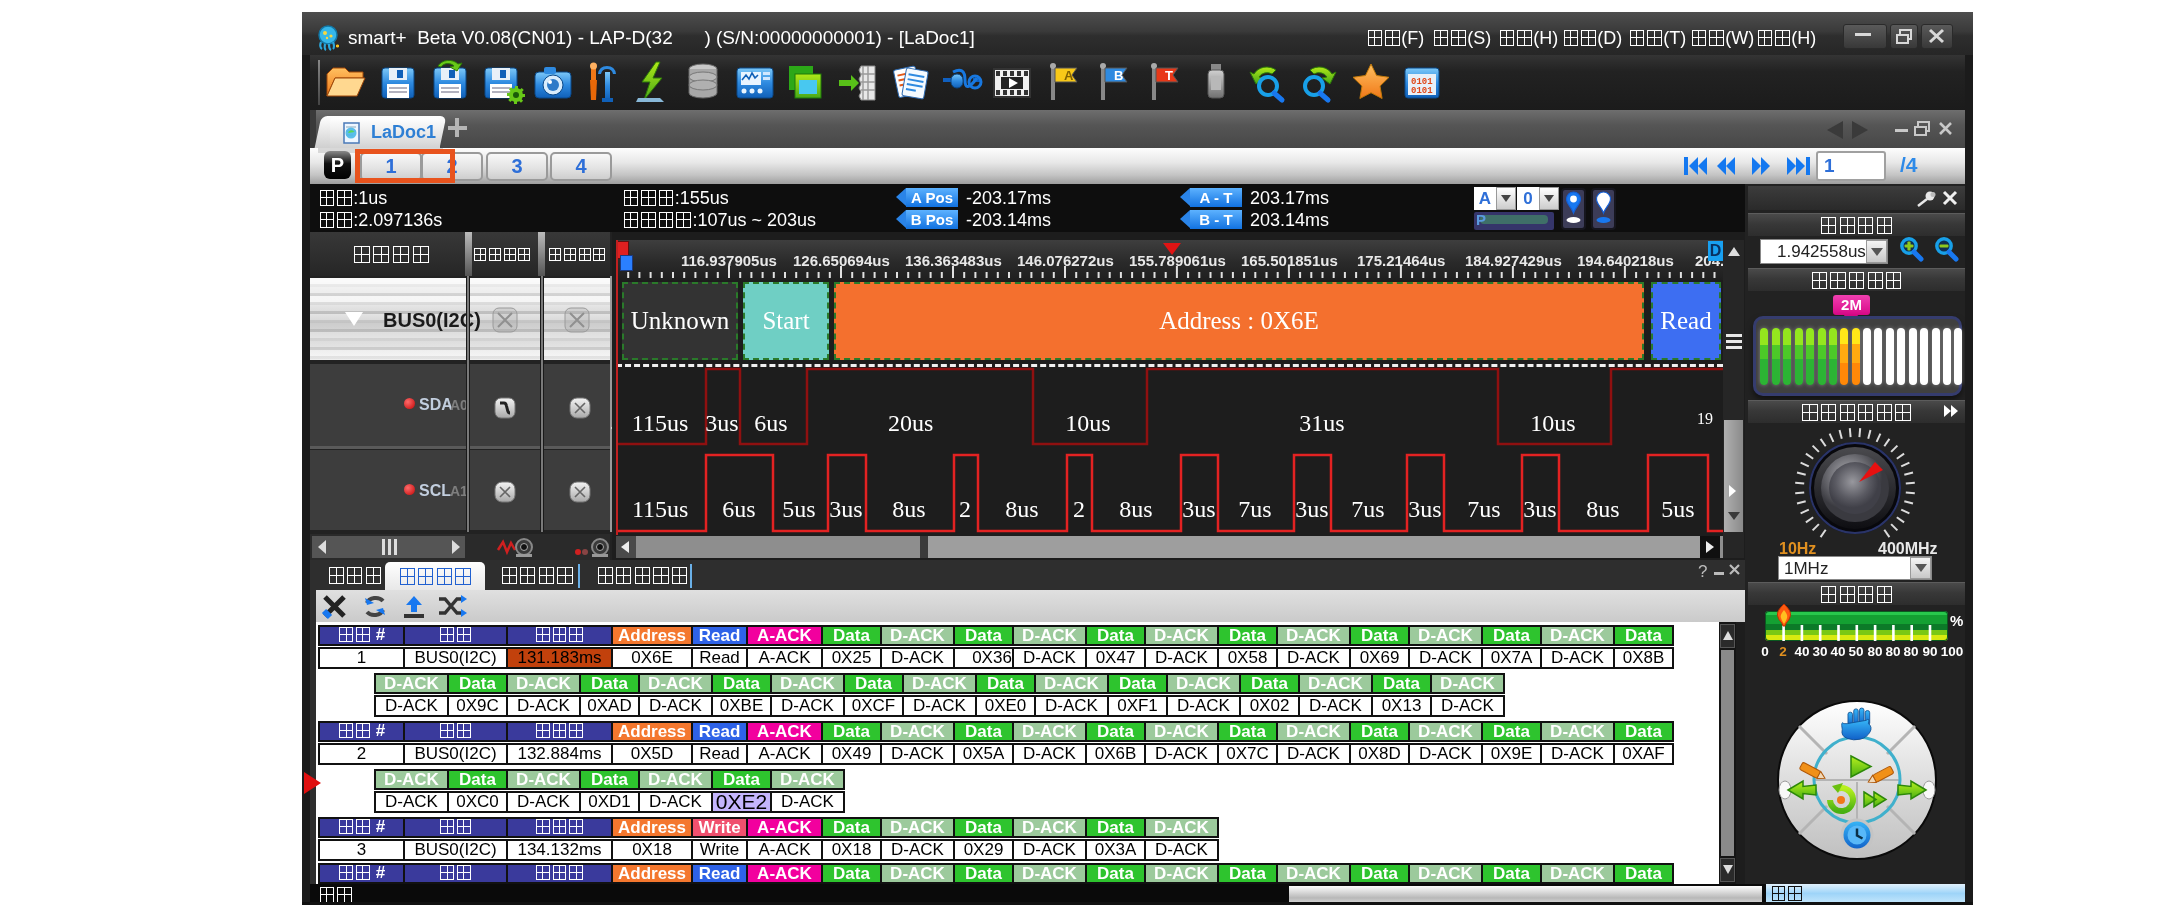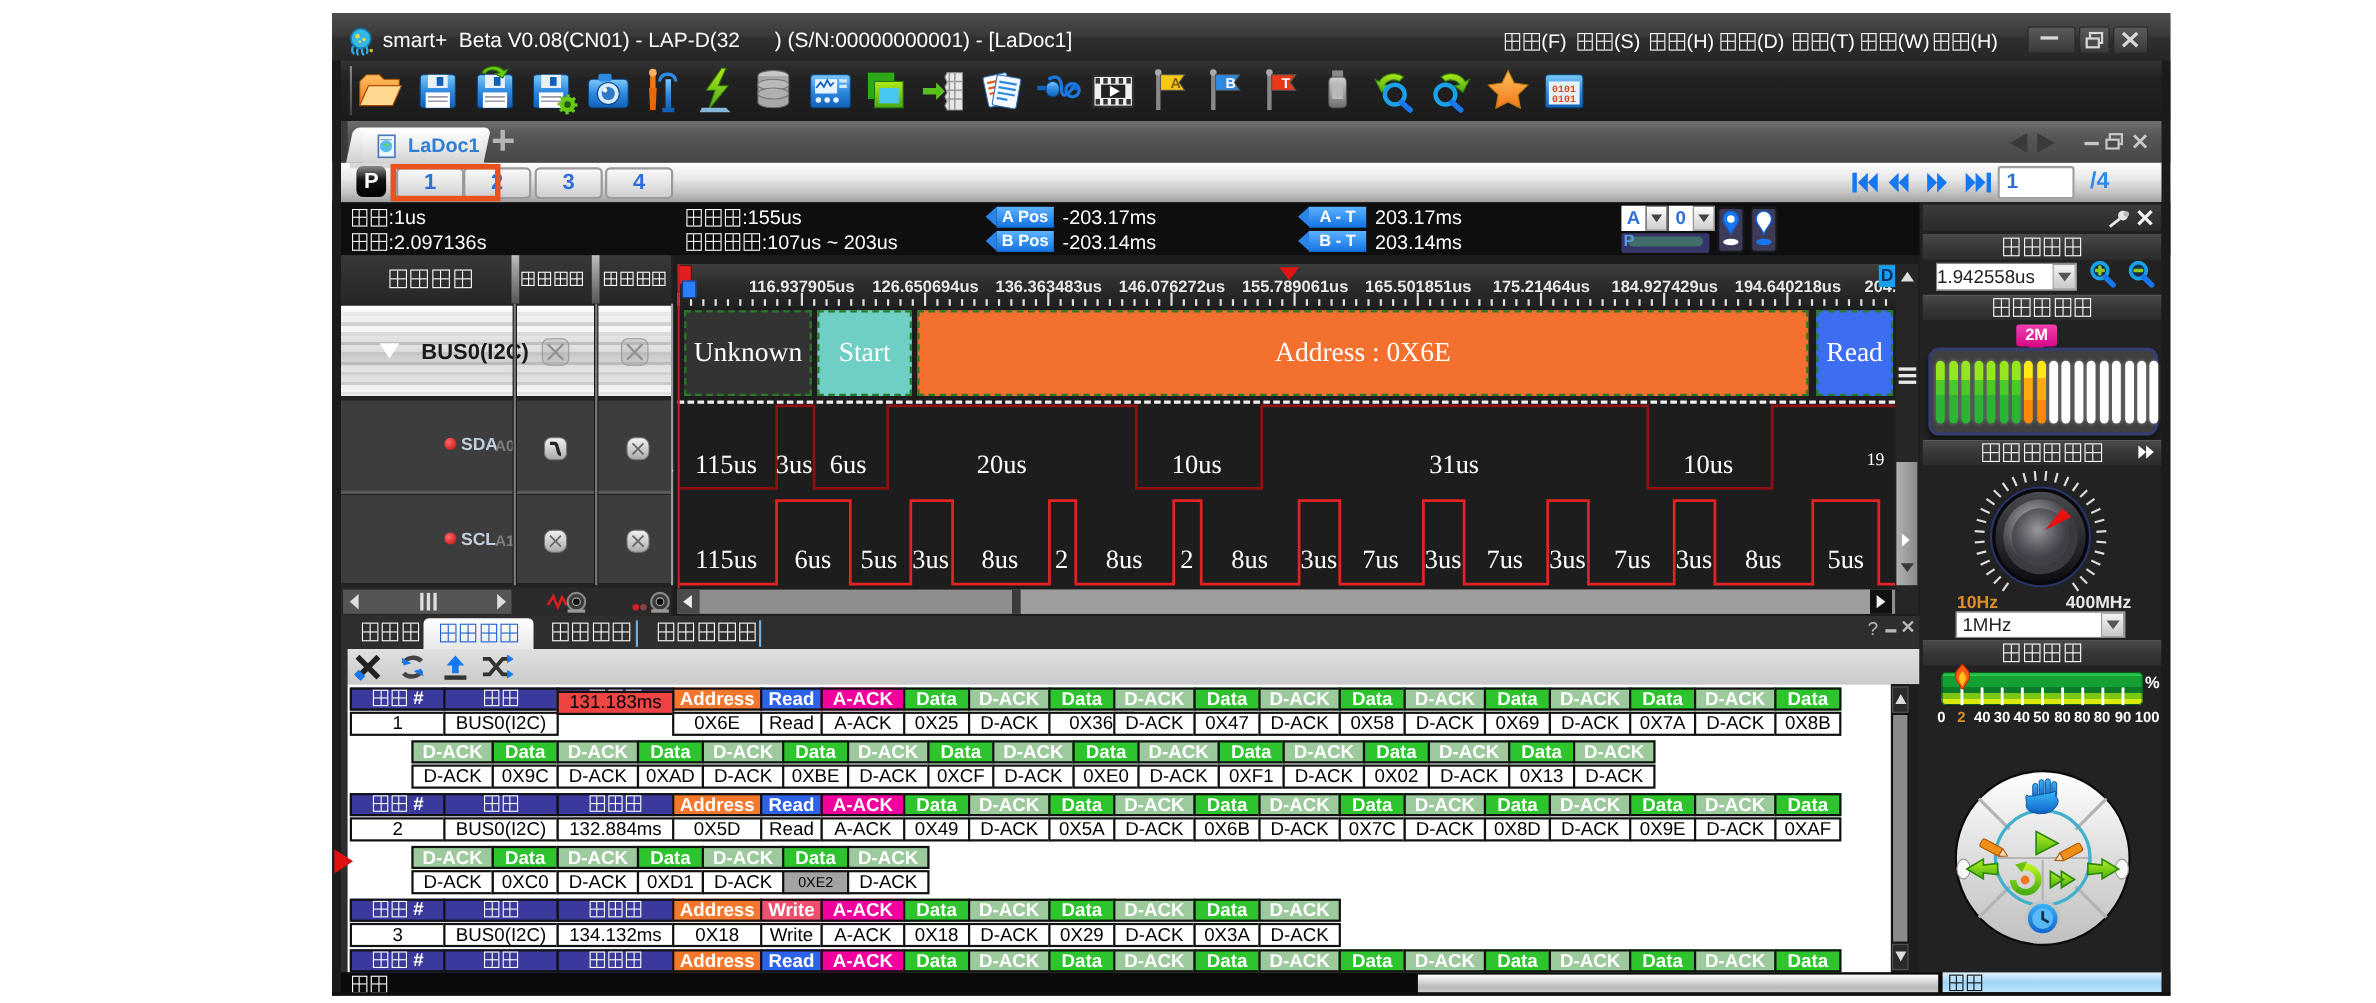--- a/index.html
+++ b/index.html
@@ -573,21 +573,21 @@
 <div class="a" style="left:1144px;top:625px;width:75px;height:21px;background:#9cca9c;border:2px solid #111;color:#fff;font-size:17px;font-weight:bold;text-align:center;line-height:17px">D-ACK</div>
 <div class="a" style="left:1217px;top:625px;width:61px;height:21px;background:#2ec42e;border:2px solid #111;color:#fff;font-size:17px;font-weight:bold;text-align:center;line-height:17px">Data</div>
 <div class="a" style="left:1276px;top:625px;width:75px;height:21px;background:#9cca9c;border:2px solid #111;color:#fff;font-size:17px;font-weight:bold;text-align:center;line-height:17px">D-ACK</div>
 <div class="a" style="left:1349px;top:625px;width:61px;height:21px;background:#2ec42e;border:2px solid #111;color:#fff;font-size:17px;font-weight:bold;text-align:center;line-height:17px">Data</div>
 <div class="a" style="left:1408px;top:625px;width:75px;height:21px;background:#9cca9c;border:2px solid #111;color:#fff;font-size:17px;font-weight:bold;text-align:center;line-height:17px">D-ACK</div>
 <div class="a" style="left:1481px;top:625px;width:61px;height:21px;background:#2ec42e;border:2px solid #111;color:#fff;font-size:17px;font-weight:bold;text-align:center;line-height:17px">Data</div>
 <div class="a" style="left:1540px;top:625px;width:75px;height:21px;background:#9cca9c;border:2px solid #111;color:#fff;font-size:17px;font-weight:bold;text-align:center;line-height:17px">D-ACK</div>
 <div class="a" style="left:1613px;top:625px;width:61px;height:21px;background:#2ec42e;border:2px solid #111;color:#fff;font-size:17px;font-weight:bold;text-align:center;line-height:17px">Data</div>
 <div class="a" style="left:318px;top:647px;width:87px;height:22px;background:#fff;border:2px solid #111;color:#000;font-size:17px;text-align:center;line-height:18px">1</div>
 <div class="a" style="left:403px;top:647px;width:105px;height:22px;background:#fff;border:2px solid #111;color:#000;font-size:17px;text-align:center;line-height:18px">BUS0(I2C)</div>
-<div class="a" style="left:506px;top:628px;width:107px;height:22px;background:#ef4444;border:2px solid #111;color:#000;font-size:17px;text-align:center;line-height:18px">131.183ms</div>
+<div class="a" style="left:506px;top:647px;width:107px;height:22px;background:#c2410c;border:2px solid #111;color:#000;font-size:17px;text-align:center;line-height:18px">131.183ms</div>
 <div class="a" style="left:611px;top:647px;width:82px;height:22px;background:#fff;border:2px solid #111;color:#000;font-size:17px;text-align:center;line-height:18px">0X6E</div>
 <div class="a" style="left:691px;top:647px;width:57px;height:22px;background:#fff;border:2px solid #111;color:#000;font-size:17px;text-align:center;line-height:18px">Read</div>
 <div class="a" style="left:746px;top:647px;width:77px;height:22px;background:#fff;border:2px solid #111;color:#000;font-size:17px;text-align:center;line-height:18px">A-ACK</div>
 <div class="a" style="left:821px;top:647px;width:61px;height:22px;background:#fff;border:2px solid #111;color:#000;font-size:17px;text-align:center;line-height:18px">0X25</div>
 <div class="a" style="left:880px;top:647px;width:75px;height:22px;background:#fff;border:2px solid #111;color:#000;font-size:17px;text-align:center;line-height:18px">D-ACK</div>
 <div class="a" style="left:953px;top:647px;width:78px;height:22px;background:#fff;border:2px solid #111;color:#000;font-size:17px;text-align:center;line-height:18px">0X36</div>
 <div class="a" style="left:1012px;top:647px;width:75px;height:22px;background:#fff;border:2px solid #111;color:#000;font-size:17px;text-align:center;line-height:18px">D-ACK</div>
 <div class="a" style="left:1085px;top:647px;width:61px;height:22px;background:#fff;border:2px solid #111;color:#000;font-size:17px;text-align:center;line-height:18px">0X47</div>
 <div class="a" style="left:1144px;top:647px;width:75px;height:22px;background:#fff;border:2px solid #111;color:#000;font-size:17px;text-align:center;line-height:18px">D-ACK</div>
 <div class="a" style="left:1217px;top:647px;width:61px;height:22px;background:#fff;border:2px solid #111;color:#000;font-size:17px;text-align:center;line-height:18px">0X58</div>
@@ -674,21 +674,21 @@
 <div class="a" style="left:506px;top:769px;width:75px;height:21px;background:#9cca9c;border:2px solid #111;color:#fff;font-size:17px;font-weight:bold;text-align:center;line-height:17px">D-ACK</div>
 <div class="a" style="left:579px;top:769px;width:61px;height:21px;background:#2ec42e;border:2px solid #111;color:#fff;font-size:17px;font-weight:bold;text-align:center;line-height:17px">Data</div>
 <div class="a" style="left:638px;top:769px;width:75px;height:21px;background:#9cca9c;border:2px solid #111;color:#fff;font-size:17px;font-weight:bold;text-align:center;line-height:17px">D-ACK</div>
 <div class="a" style="left:711px;top:769px;width:61px;height:21px;background:#2ec42e;border:2px solid #111;color:#fff;font-size:17px;font-weight:bold;text-align:center;line-height:17px">Data</div>
 <div class="a" style="left:770px;top:769px;width:75px;height:21px;background:#9cca9c;border:2px solid #111;color:#fff;font-size:17px;font-weight:bold;text-align:center;line-height:17px">D-ACK</div>
 <div class="a" style="left:374px;top:791px;width:75px;height:22px;background:#fff;border:2px solid #111;color:#000;font-size:17px;text-align:center;line-height:18px">D-ACK</div>
 <div class="a" style="left:447px;top:791px;width:61px;height:22px;background:#fff;border:2px solid #111;color:#000;font-size:17px;text-align:center;line-height:18px">0XC0</div>
 <div class="a" style="left:506px;top:791px;width:75px;height:22px;background:#fff;border:2px solid #111;color:#000;font-size:17px;text-align:center;line-height:18px">D-ACK</div>
 <div class="a" style="left:579px;top:791px;width:61px;height:22px;background:#fff;border:2px solid #111;color:#000;font-size:17px;text-align:center;line-height:18px">0XD1</div>
 <div class="a" style="left:638px;top:791px;width:75px;height:22px;background:#fff;border:2px solid #111;color:#000;font-size:17px;text-align:center;line-height:18px">D-ACK</div>
-<div class="a" style="left:711px;top:791px;width:61px;height:22px;background:#a3a3a3;border:2px solid #111;color:#000;font-size:13px;text-align:center;line-height:18px">0XE2</div>
+<div class="a" style="left:711px;top:791px;width:61px;height:22px;background:#c4b5fd;border:2px solid #111;color:#000;font-size:21px;text-align:center;line-height:18px">0XE2</div>
 <div class="a" style="left:770px;top:791px;width:75px;height:22px;background:#fff;border:2px solid #111;color:#000;font-size:17px;text-align:center;line-height:18px">D-ACK</div>
 <div class="a" style="left:318px;top:817px;width:87px;height:21px;background:#3a3a9c;border:2px solid #111;color:#fff;font-size:17px;font-weight:bold;text-align:center;line-height:16px"><i class="c"></i><i class="c"></i> #</div>
 <div class="a" style="left:403px;top:817px;width:105px;height:21px;background:#3a3a9c;border:2px solid #111;color:#fff;font-size:17px;font-weight:bold;text-align:center;line-height:16px"><i class="c"></i><i class="c"></i></div>
 <div class="a" style="left:506px;top:817px;width:107px;height:21px;background:#3a3a9c;border:2px solid #111;color:#fff;font-size:17px;font-weight:bold;text-align:center;line-height:16px"><i class="c"></i><i class="c"></i><i class="c"></i></div>
 <div class="a" style="left:611px;top:817px;width:82px;height:21px;background:#f4772e;border:2px solid #111;color:#fff;font-size:17px;font-weight:bold;text-align:center;line-height:17px">Address</div>
 <div class="a" style="left:691px;top:817px;width:57px;height:21px;background:#f0506e;border:2px solid #111;color:#fff;font-size:17px;font-weight:bold;text-align:center;line-height:17px">Write</div>
 <div class="a" style="left:746px;top:817px;width:77px;height:21px;background:#f2009e;border:2px solid #111;color:#fff;font-size:17px;font-weight:bold;text-align:center;line-height:17px">A-ACK</div>
 <div class="a" style="left:821px;top:817px;width:61px;height:21px;background:#2ec42e;border:2px solid #111;color:#fff;font-size:17px;font-weight:bold;text-align:center;line-height:17px">Data</div>
 <div class="a" style="left:880px;top:817px;width:75px;height:21px;background:#9cca9c;border:2px solid #111;color:#fff;font-size:17px;font-weight:bold;text-align:center;line-height:17px">D-ACK</div>
 <div class="a" style="left:953px;top:817px;width:61px;height:21px;background:#2ec42e;border:2px solid #111;color:#fff;font-size:17px;font-weight:bold;text-align:center;line-height:17px">Data</div>
@@ -743,21 +743,21 @@
 <svg class="a" style="left:1916px;top:191px" width="22" height="16">
     <circle cx="14" cy="5" r="4.5" fill="#e8e8e8"></circle>
     <circle cx="17" cy="3.5" r="2.5" fill="#bbb"></circle>
     <path d="M11 8 L2 15" stroke="#e8e8e8" stroke-width="2.5"></path>
   </svg>
 <svg class="a" style="left:1943px;top:191px" width="15" height="15">
     <path d="M1 1 L13 13 M13 1 L1 13" stroke="#f0f0f0" stroke-width="3"></path>
   </svg>
 <div class="a" style="left:1748px;top:213px;width:217px;height:23px;background:linear-gradient(#4a4a4a,#383838 45%,#2d2d2d);border-top:1px solid #5c5c5c"></div>
 <div class="a" style="left:1748px;top:215px;width:217px;text-align:center;font-size:19px;color:#fff"><i class="c"></i><i class="c"></i><i class="c"></i><i class="c"></i></div>
-<div class="a" style="left:1760px;top:239px;width:128px;height:25px;background:#fff;border:1px solid #888;color:#222;font-size:17px;line-height:24px;padding-left:0">1.942558us</div>
+<div class="a" style="left:1760px;top:239px;width:128px;height:25px;background:#fff;border:1px solid #888;color:#222;font-size:17px;line-height:24px;padding-left:16px">1.942558us</div>
 <div class="a" style="left:1866px;top:240px;width:21px;height:23px;background:linear-gradient(#f4f4f4,#c8c8c8);border:1px solid #999"></div>
 <div class="tri" style="left:1871px;top:248px;border-top:8px solid #555;border-left:6px solid transparent;border-right:6px solid transparent"></div>
 <svg class="a" style="left:1898px;top:238px" width="28" height="26" viewBox="0 0 28 26">
 <circle cx="11" cy="8" r="7.2" fill="#103050" stroke="#18a0e8" stroke-width="3.4"></circle>
 <g transform="translate(0,3.4)">
       <rect x="6.5" y="3" width="9" height="3.2" rx="1" fill="#8ec81e"></rect>
       <rect x="9.4" y="0" width="3.2" height="9" rx="1" fill="#8ec81e"></rect>
     </g>
 <path d="M16 14 L23 21" stroke="#1878f0" stroke-width="5" stroke-linecap="round"></path>
   </svg>

